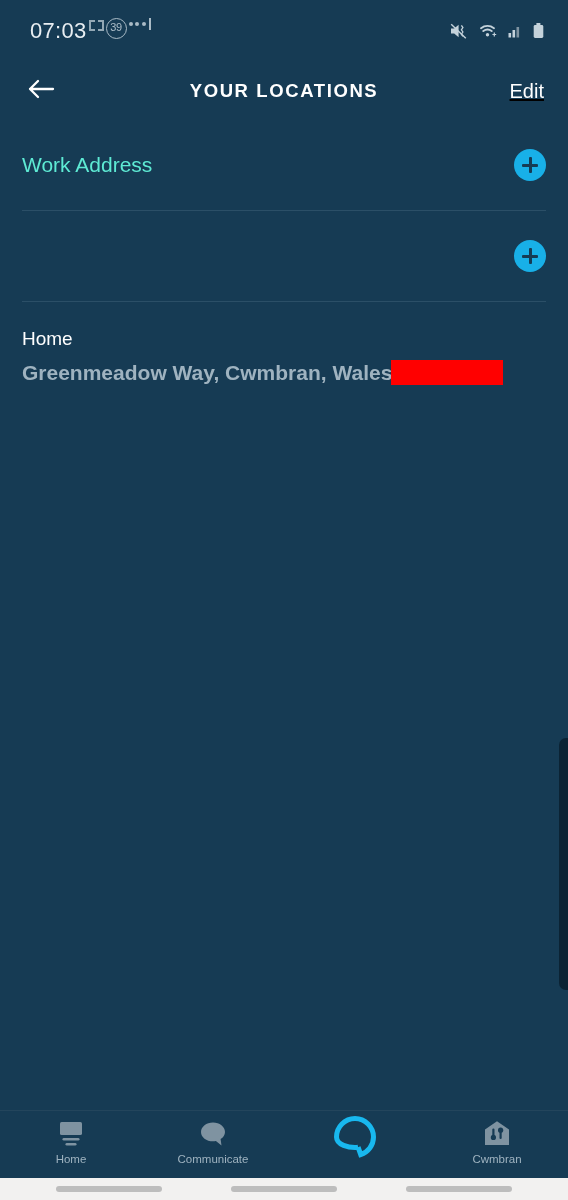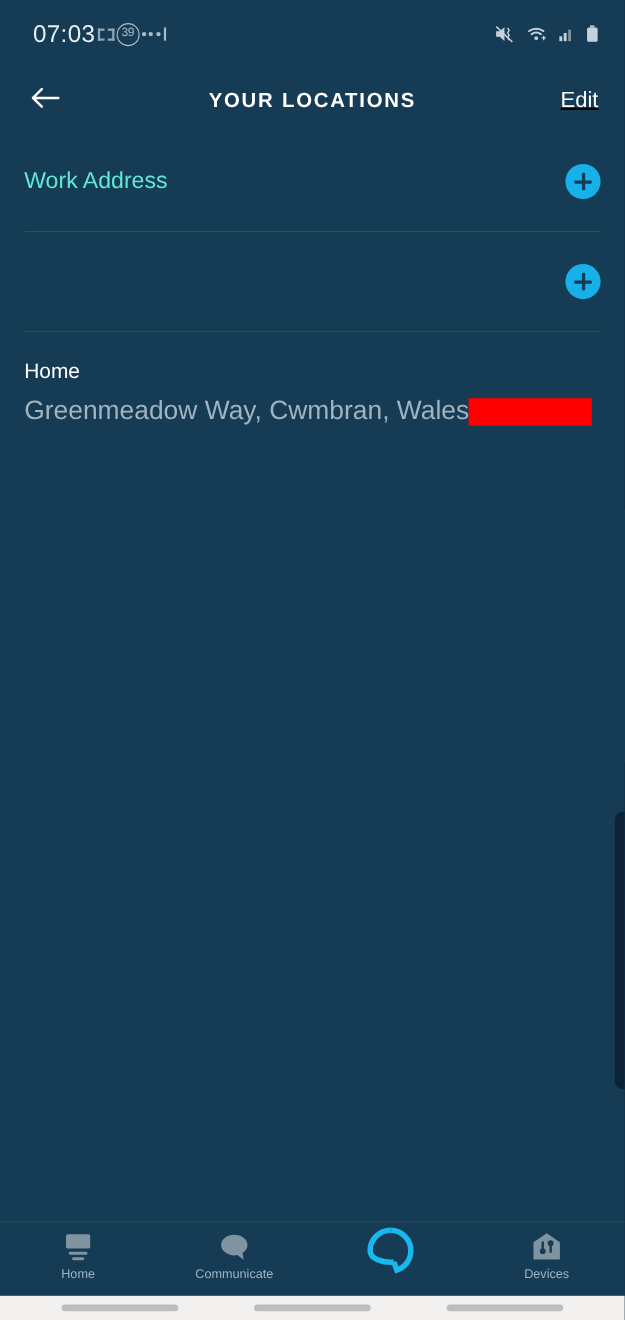--- a/index.html
+++ b/index.html
@@ -29,21 +29,21 @@
     height: 62px;
     flex: 0 0 62px;
     display: flex;
     align-items: center;
     justify-content: space-between;
     padding: 0 24px 0 30px;
     box-sizing: border-box;
   }
   .sb-left {
     display: flex;
-    align-items: center;
+    align-items: flex-start;
     gap: 2px;
   }
   .sb-clock {
     color: #e8eef2;
     font-size: 22px;
     letter-spacing: 0.3px;
   }
   .sb-crop {
     position: relative;
     width: 15px;
@@ -192,22 +192,23 @@
     color: #ffffff;
     font-size: 19px;
     margin-bottom: 10px;
   }
   .home-addr-wrap {
     display: flex;
     align-items: center;
   }
   .home-addr {
     color: #9fb3c0;
-    font-size: 24px;
+    font-size: 21px;
     white-space: nowrap;
+    font-weight: bold;
   }
   .redaction {
     display: inline-block;
     width: 112px;
     height: 25px;
     background: #ff0000;
     margin-left: -1px;
   }
 
   
@@ -404,21 +405,21 @@
 
     <div class="navitem">
       <div class="navicon">
         <svg width="28" height="28" viewBox="0 0 28 28">
           <path d="M14 1.2L26 9.4V25H2V9.4z" fill="#7f93a1"></path>
           <path d="M10.4 9.5v5.4M17.6 12.6v5.4" stroke="#163b54" stroke-width="2.2" stroke-linecap="round"></path>
           <circle cx="10.4" cy="17.4" r="2.6" fill="#163b54"></circle>
           <circle cx="17.6" cy="10.2" r="2.6" fill="#163b54"></circle>
         </svg>
       </div>
-      <div class="navlabel">Devices</div>
+      <div class="navlabel">Cwmbran</div>
     </div>
   </div>
 
   <div class="gesturebar">
     <span class="gp1"></span>
     <span class="gp2"></span>
     <span class="gp3"></span>
   </div>
 
 </div>

